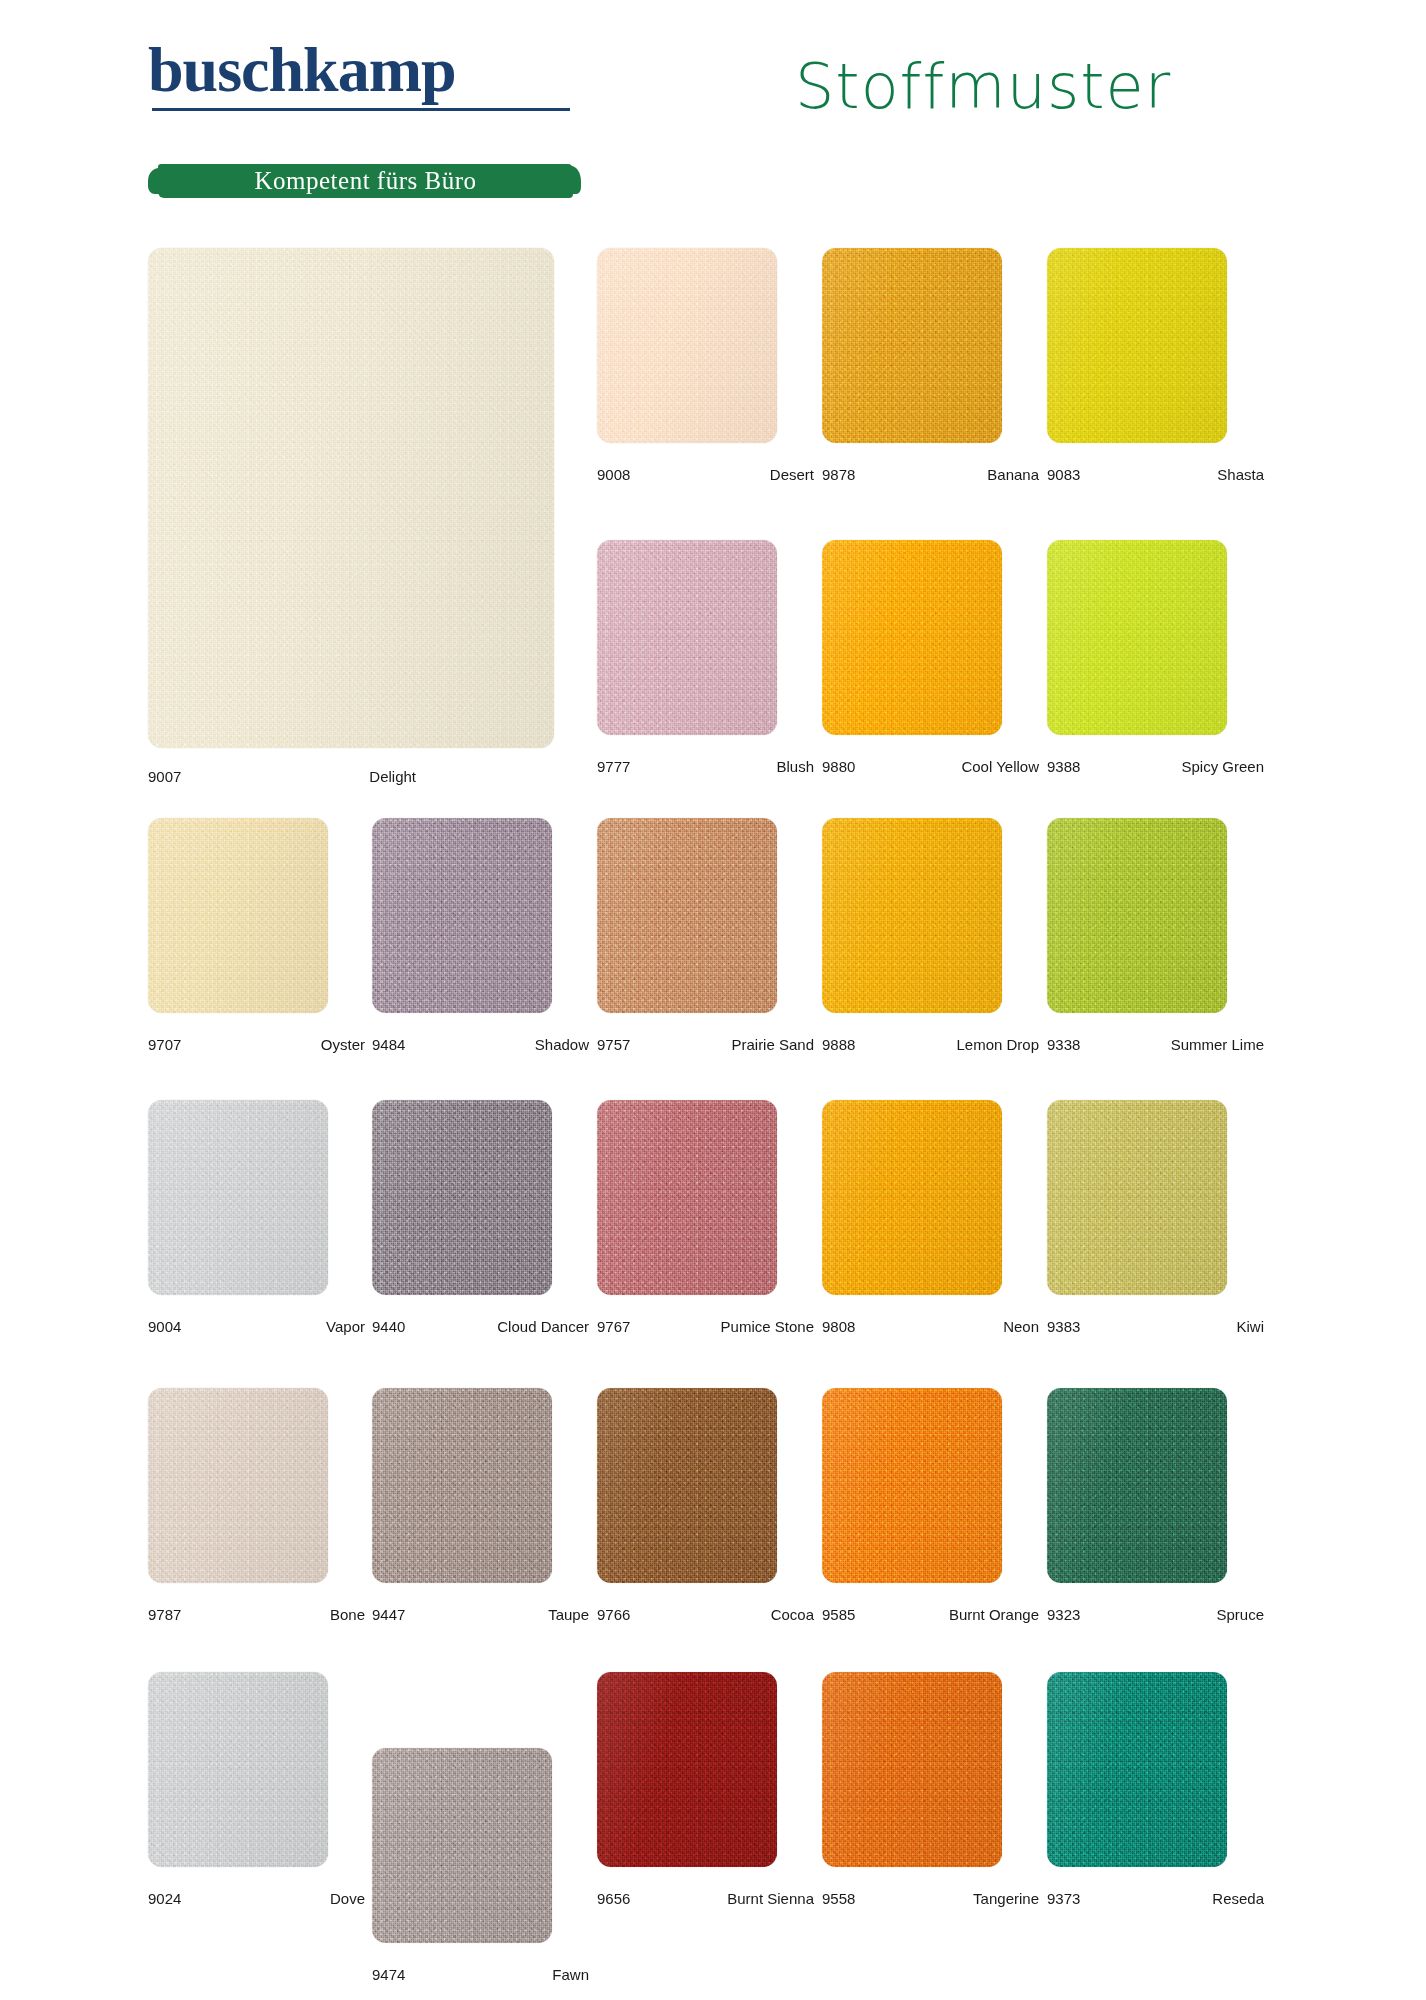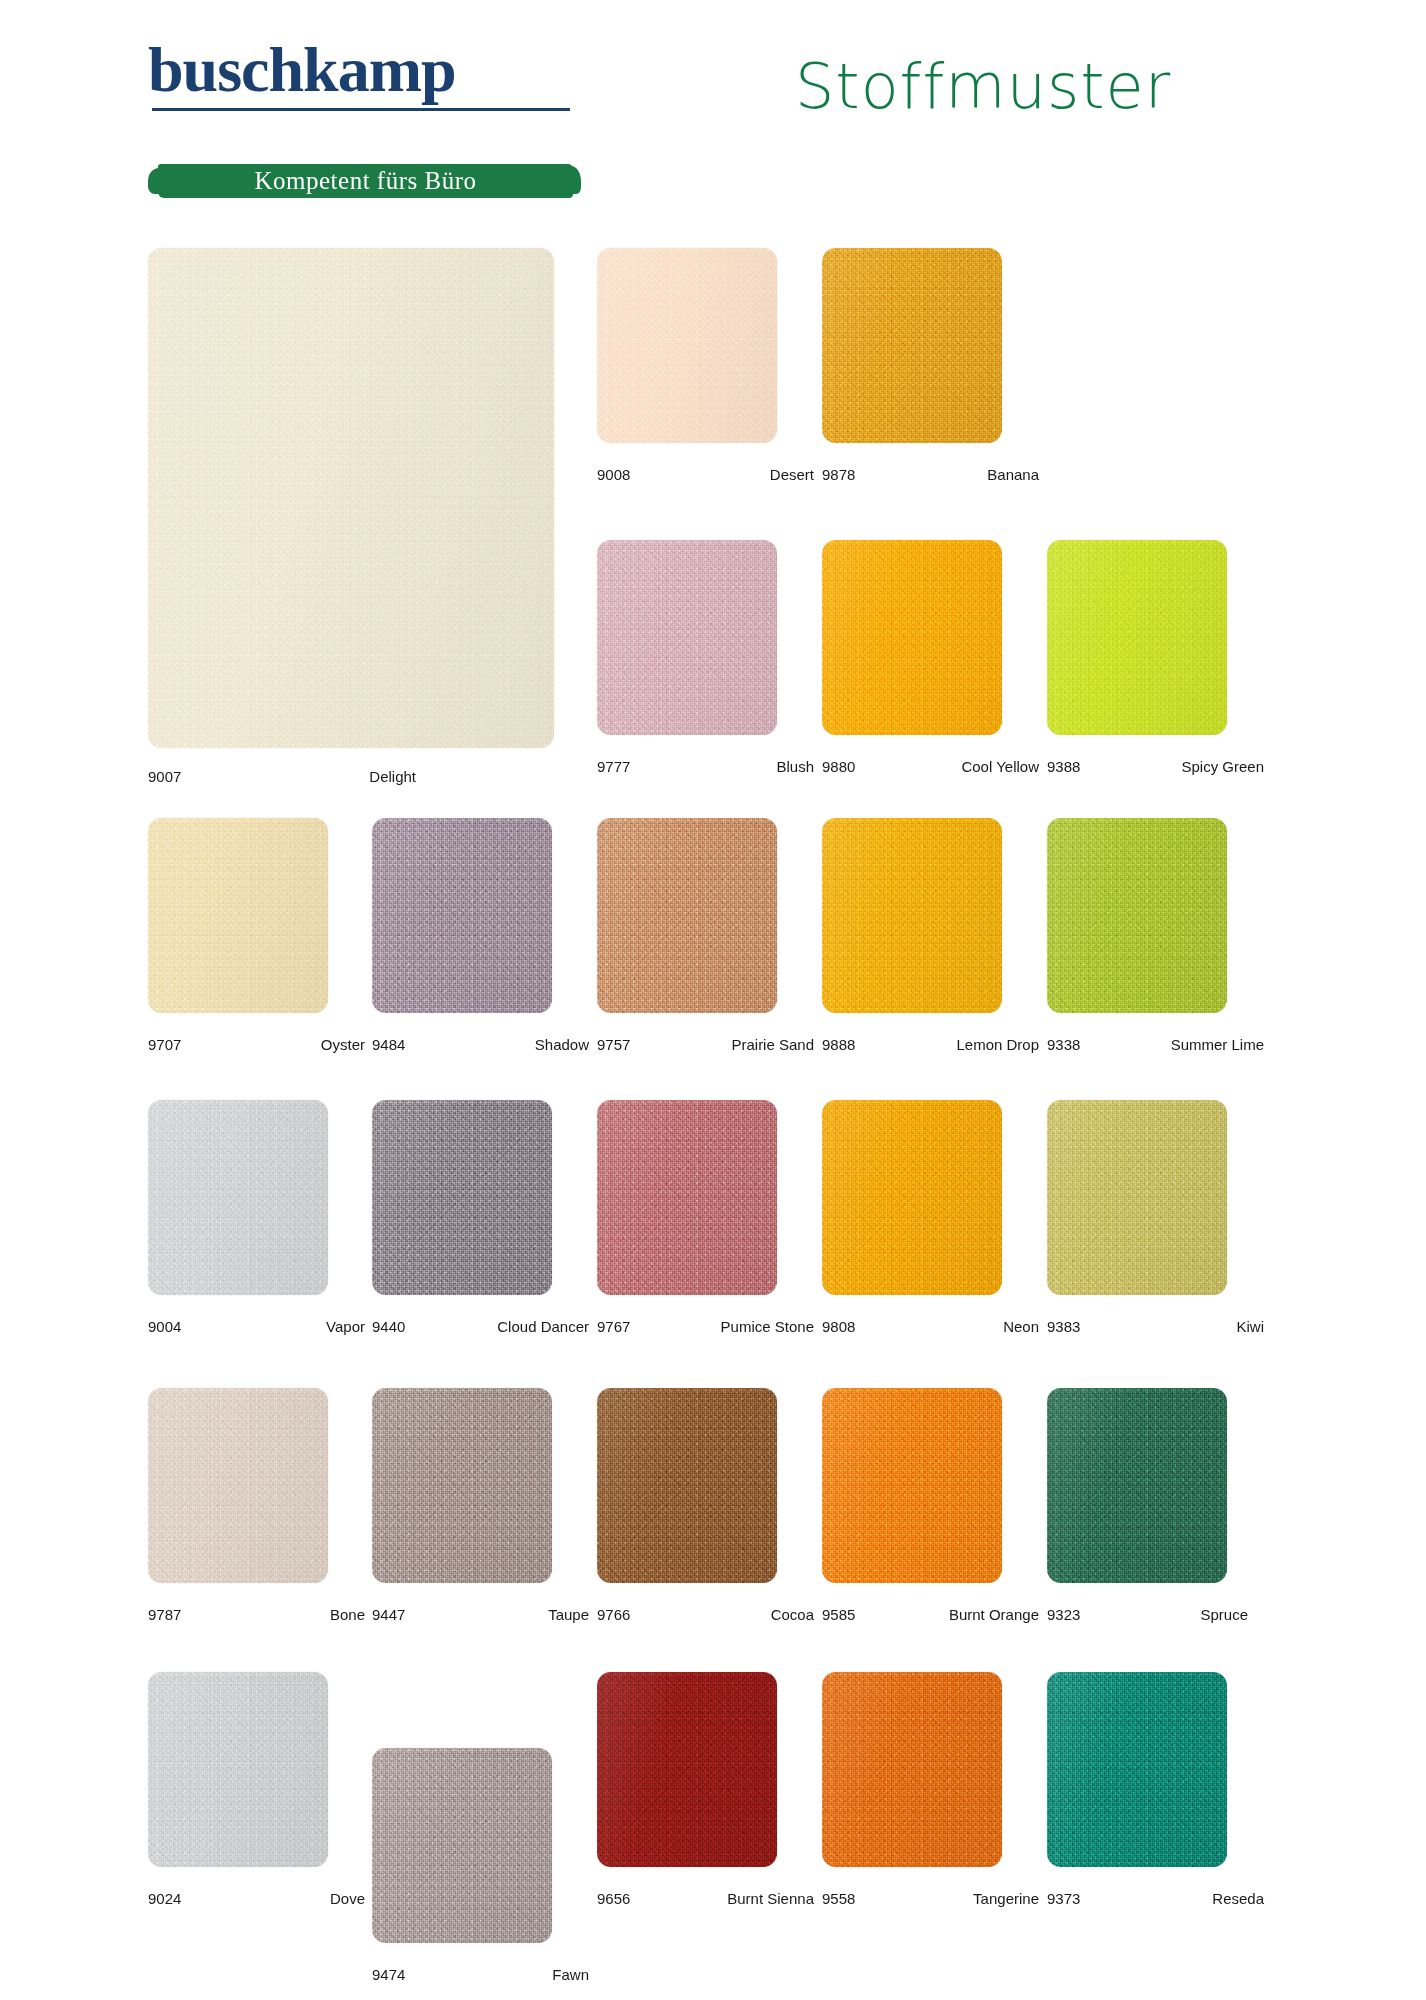--- a/index.html
+++ b/index.html
@@ -148,20 +148,31 @@
       <div class="swatch" style="width: 180px; height: 195px; background: rgb(226, 160, 34);">
         <div class="weave"></div>
         <div class="speck"></div>
         <div class="vign"></div>
       </div>
       <div class="caption" style="top: 218px; left: 0px; height: 20px;">
         <span class="cap-code">9878</span>
         <span class="cap-name" style="right: 8px;">Banana</span>
       </div>
     </div>
+    <div class="swatch-cell" style="left: 1047px; top: 248px; width: 225px;">
+      <div class="swatch" style="width: 180px; height: 195px; background: rgb(223, 208, 22);">
+        <div class="weave"></div>
+        <div class="speck"></div>
+        <div class="vign"></div>
+      </div>
+      <div class="caption" style="top: 218px; left: 0px; height: 20px;">
+        <span class="cap-code">9083</span>
+        <span class="cap-name" style="right: 8px;">Shasta</span>
+      </div>
+    </div>
     <div class="swatch-cell" style="left: 597px; top: 540px; width: 225px;">
       <div class="swatch" style="width: 180px; height: 195px; background: rgb(216, 176, 187);">
         <div class="weave"></div>
         <div class="speck"></div>
         <div class="vign"></div>
       </div>
       <div class="caption" style="top: 218px; left: 0px; height: 20px;">
         <span class="cap-code">9777</span>
         <span class="cap-name" style="right: 8px;">Blush</span>
       </div>
@@ -343,21 +354,21 @@
       </div>
     </div>
     <div class="swatch-cell" style="left: 1047px; top: 1388px; width: 225px;">
       <div class="swatch" style="width: 180px; height: 195px; background: rgb(45, 106, 82);">
         <div class="weave"></div>
         <div class="speck"></div>
         <div class="vign"></div>
       </div>
       <div class="caption" style="top: 218px; left: 0px; height: 20px;">
         <span class="cap-code">9323</span>
-        <span class="cap-name" style="right: 24px; margin-left: 16px;">Spruce</span>
+        <span class="cap-name" style="right: 8px; margin-left: 16px;">Spruce</span>
       </div>
     </div>
     <div class="swatch-cell" style="left: 148px; top: 1672px; width: 225px;">
       <div class="swatch" style="width: 180px; height: 195px; background: rgb(207, 208, 209);">
         <div class="weave"></div>
         <div class="speck"></div>
         <div class="vign"></div>
       </div>
       <div class="caption" style="top: 218px; left: 0px; height: 20px;">
         <span class="cap-code">9024</span>

